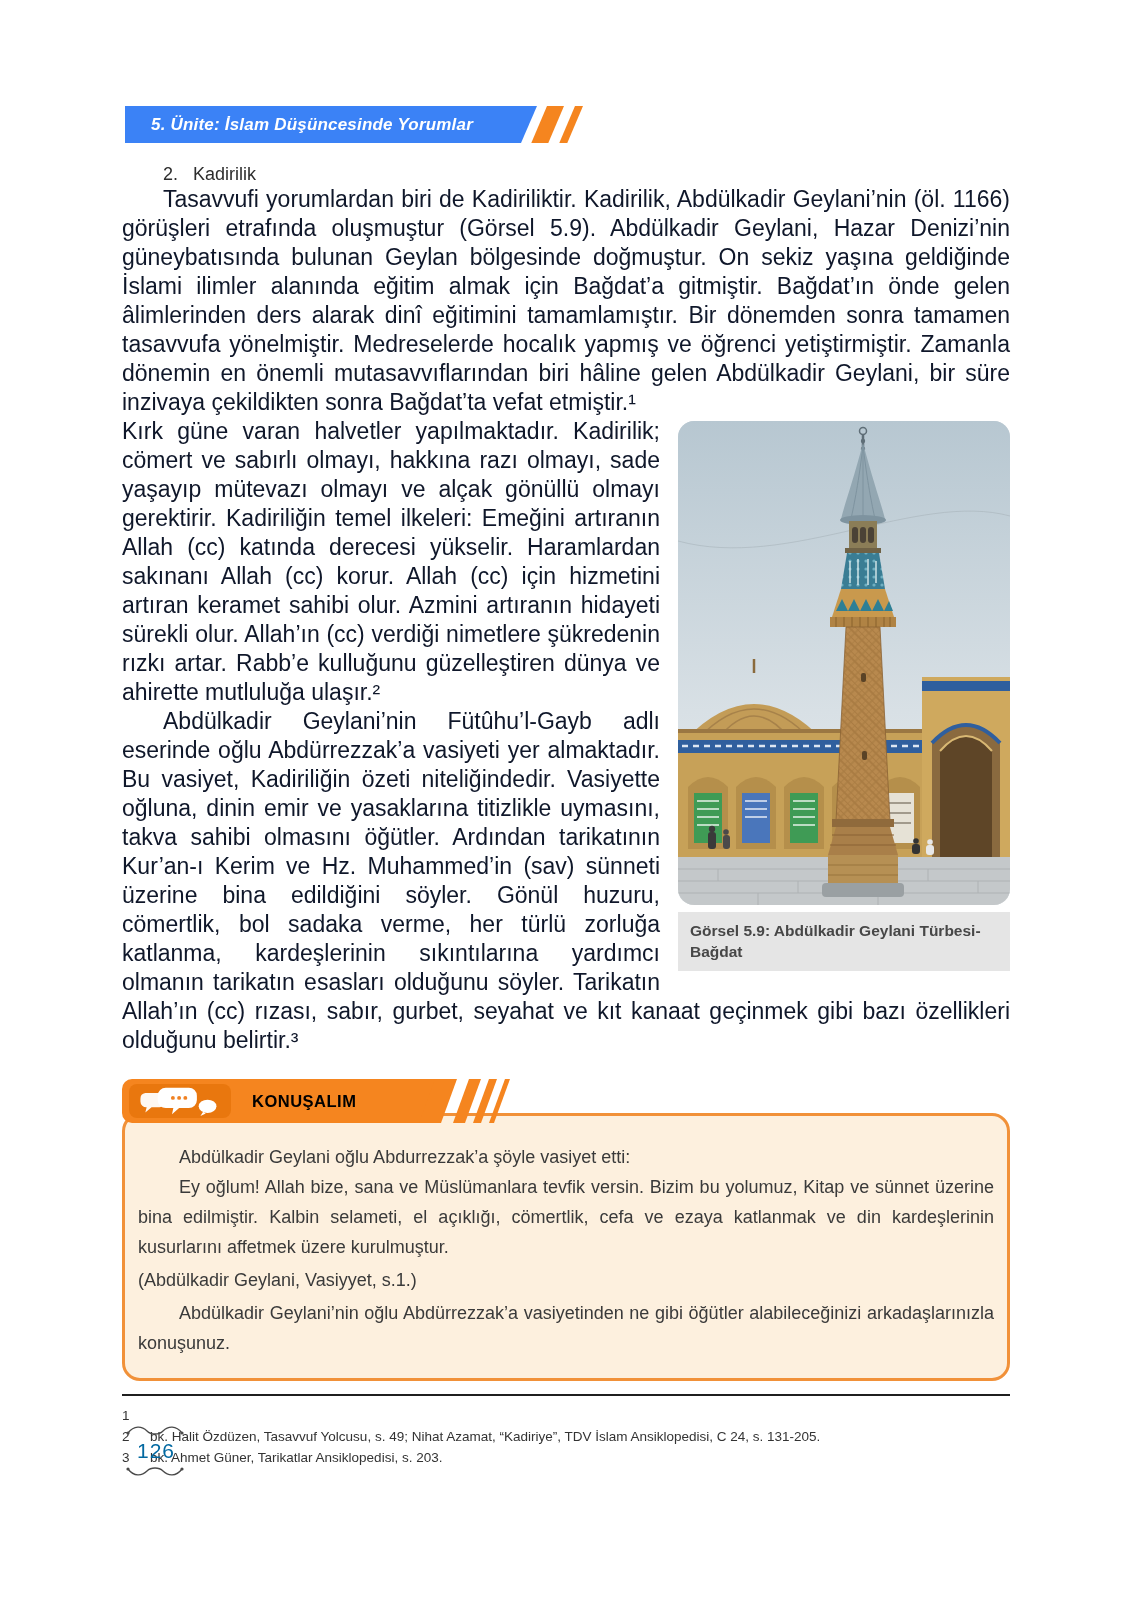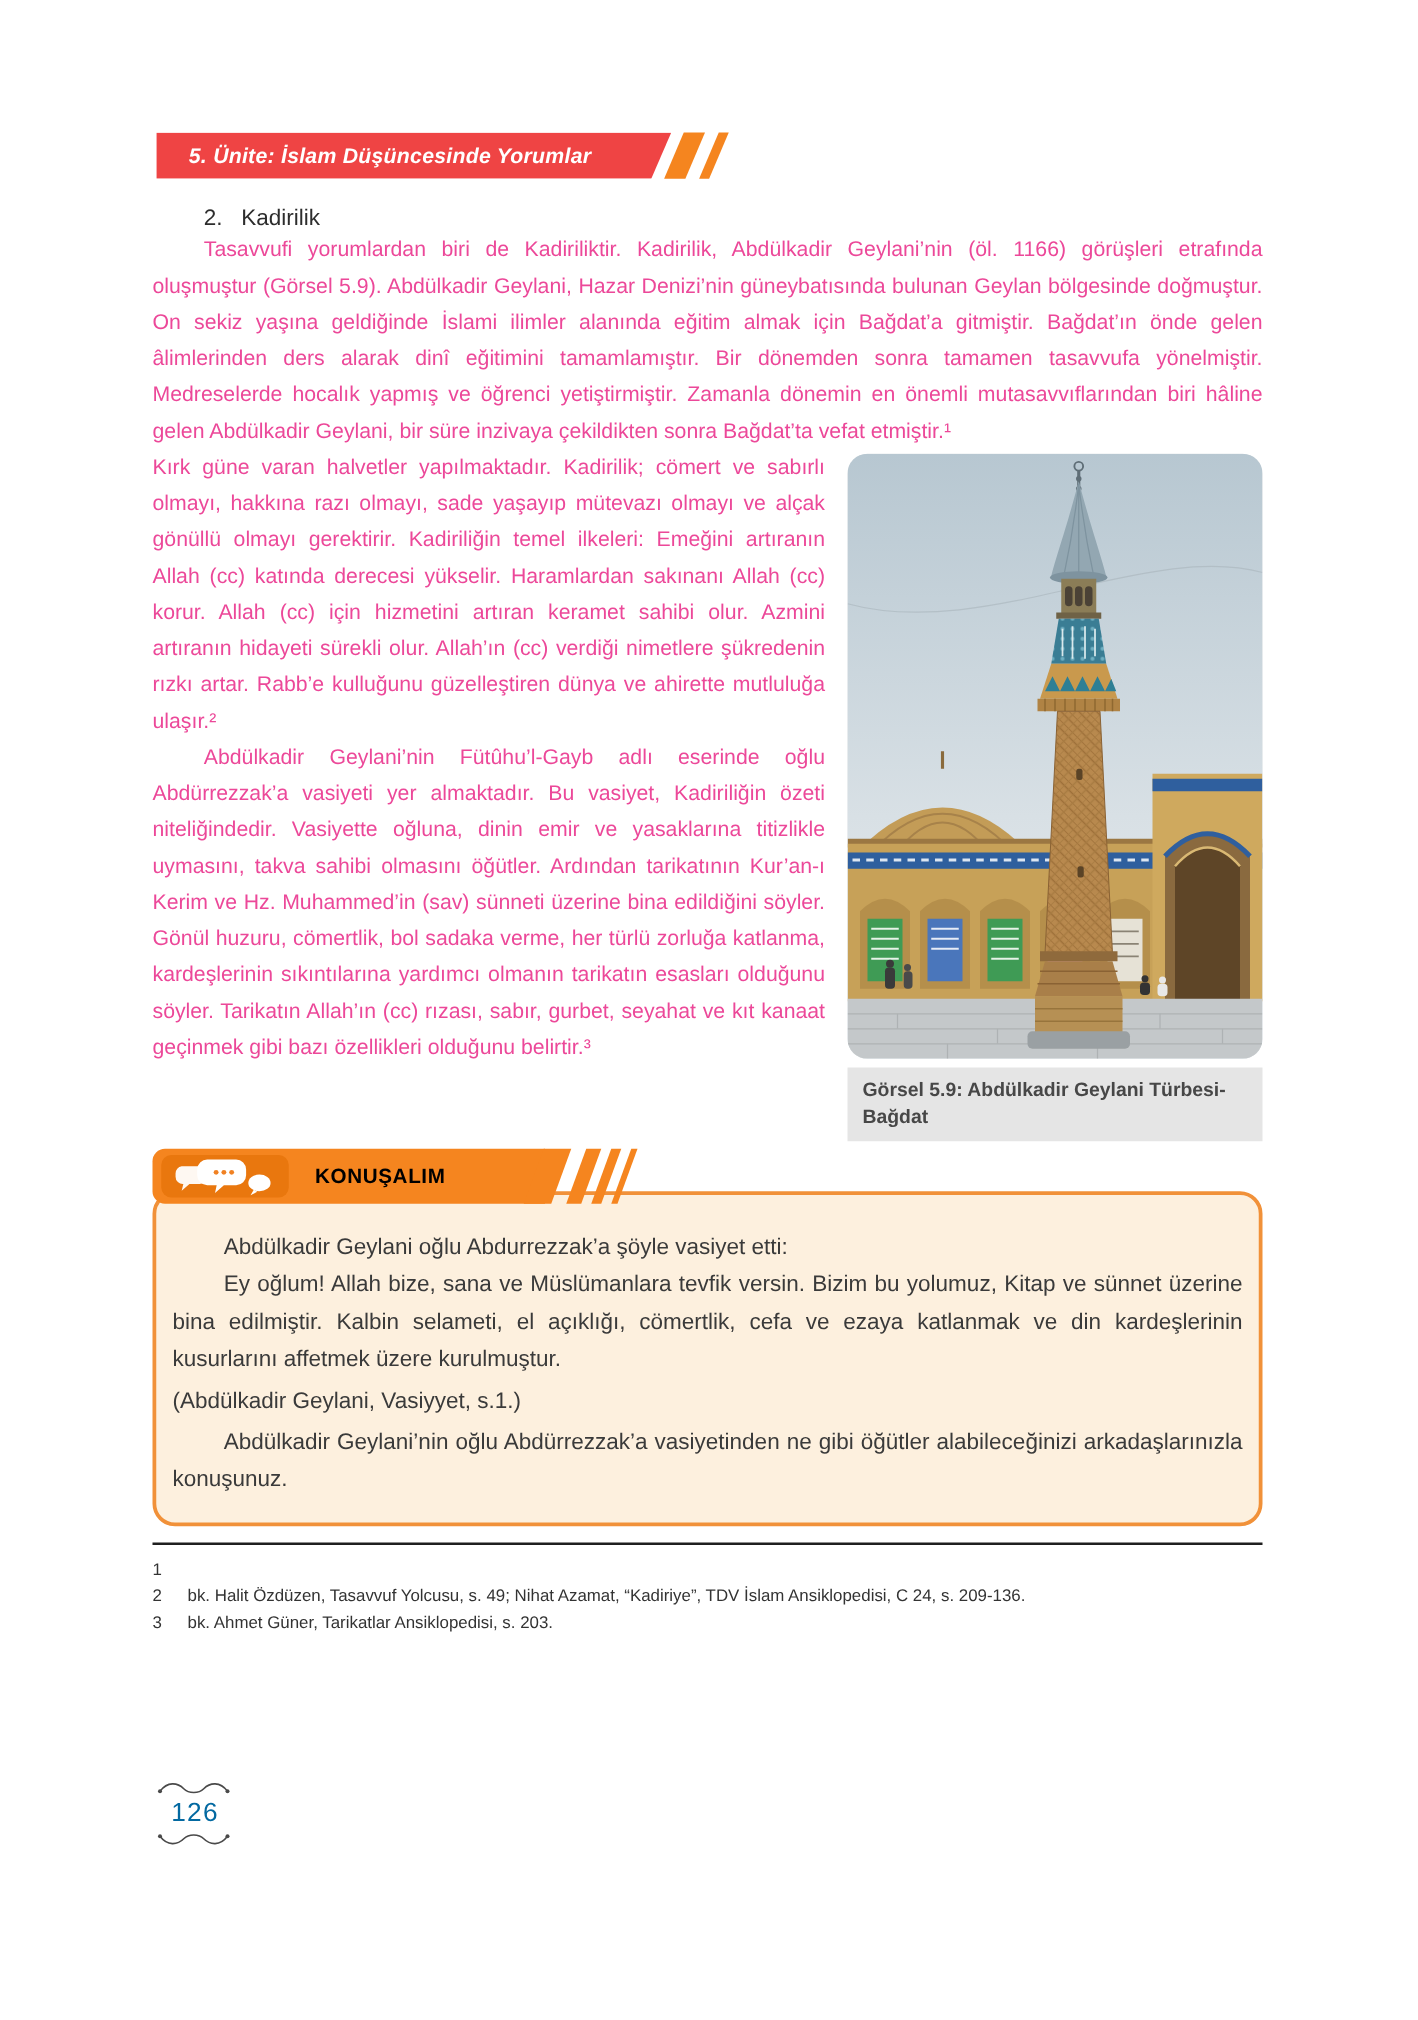--- a/index.html
+++ b/index.html
@@ -2,34 +2,34 @@
 <html lang="tr"><head>
 <meta charset="utf-8">
 <title>Textbook Page 126</title>
 <style>
   *{box-sizing:border-box;margin:0;padding:0;}
   html,body{background:#e9e9e9;}
   .page{width:1134px;height:1616px;background:#ffffff;position:relative;overflow:hidden;
         font-family:"Liberation Sans",sans-serif;color:#3a3a3a;margin:0 auto;}
 
   
-  .unit-banner{position:absolute;left:125px;top:106px;height:37px;width:412px;background:#ef4444;
+  .unit-banner{position:absolute;left:125px;top:106px;height:37px;width:412px;background:#3b82f6;
                clip-path:polygon(0 0,100% 0,calc(100% - 16px) 100%,0 100%);
                display:flex;align-items:center;padding-left:26px;}
   .unit-banner-title{color:#fff;font-size:17px;font-weight:bold;font-style:italic;letter-spacing:.2px;}
   .t-stripe{position:absolute;top:106px;height:37px;background:#f5851f;
             transform:skewX(-23deg);transform-origin:top left;}
   .t-stripe.s1{left:547px;width:17px;}
   .t-stripe.s2{left:575px;width:8px;}
 
   
   .content{position:absolute;left:122px;top:160px;width:888px;}
   .section-heading{font-size:18px;font-weight:normal;color:#2d2d2d;margin:4px 0 0 41px;}
   .section-heading .hnum{margin-right:15px;}
-  p.body{font-size:17px;line-height:29px;text-align:justify;color:#ec4899;}
+  p.body{font-size:23px;line-height:29px;text-align:justify;color:#0f172a;}
   p.ind{text-indent:41px;}
 
   
   .figure{float:right;width:332px;margin:4px 0 6px 18px;}
   .photo{width:332px;height:484px;border-radius:16px;overflow:hidden;display:block;background:#d7dee2;}
   .photo svg{display:block;width:100%;height:100%;}
   .caption{margin-top:7px;background:#e5e5e5;padding:8px 12px 9px;font-size:15.5px;font-weight:bold;
            line-height:21px;color:#474747;}
 
   
@@ -213,21 +213,21 @@
         <p class="k-task">Abdülkadir Geylani’nin oğlu Abdürrezzak’a vasiyetinden ne gibi öğütler alabileceğinizi arkadaşlarınızla konuşunuz.</p>
       </div>
     </section>
 
     <div class="footnotes">
       <div class="fn-row">
         <span class="fn-num">1</span>
       </div>
       <div class="fn-row">
         <span class="fn-num">2</span>
-        <span class="fn-text">bk. Halit Özdüzen, Tasavvuf Yolcusu, s. 49; Nihat Azamat, “Kadiriye”, TDV İslam Ansiklopedisi, C 24, s. 209-136.</span>
+        <span class="fn-text">bk. Halit Özdüzen, Tasavvuf Yolcusu, s. 49; Nihat Azamat, “Kadiriye”, TDV İslam Ansiklopedisi, C 24, s. 131-205.</span>
       </div>
       <div class="fn-row">
         <span class="fn-num">3</span>
         <span class="fn-text">bk. Ahmet Güner, Tarikatlar Ansiklopedisi, s. 203.</span>
       </div>
     </div>
 
   </div>
 
   <div class="pagenum-wrap">

